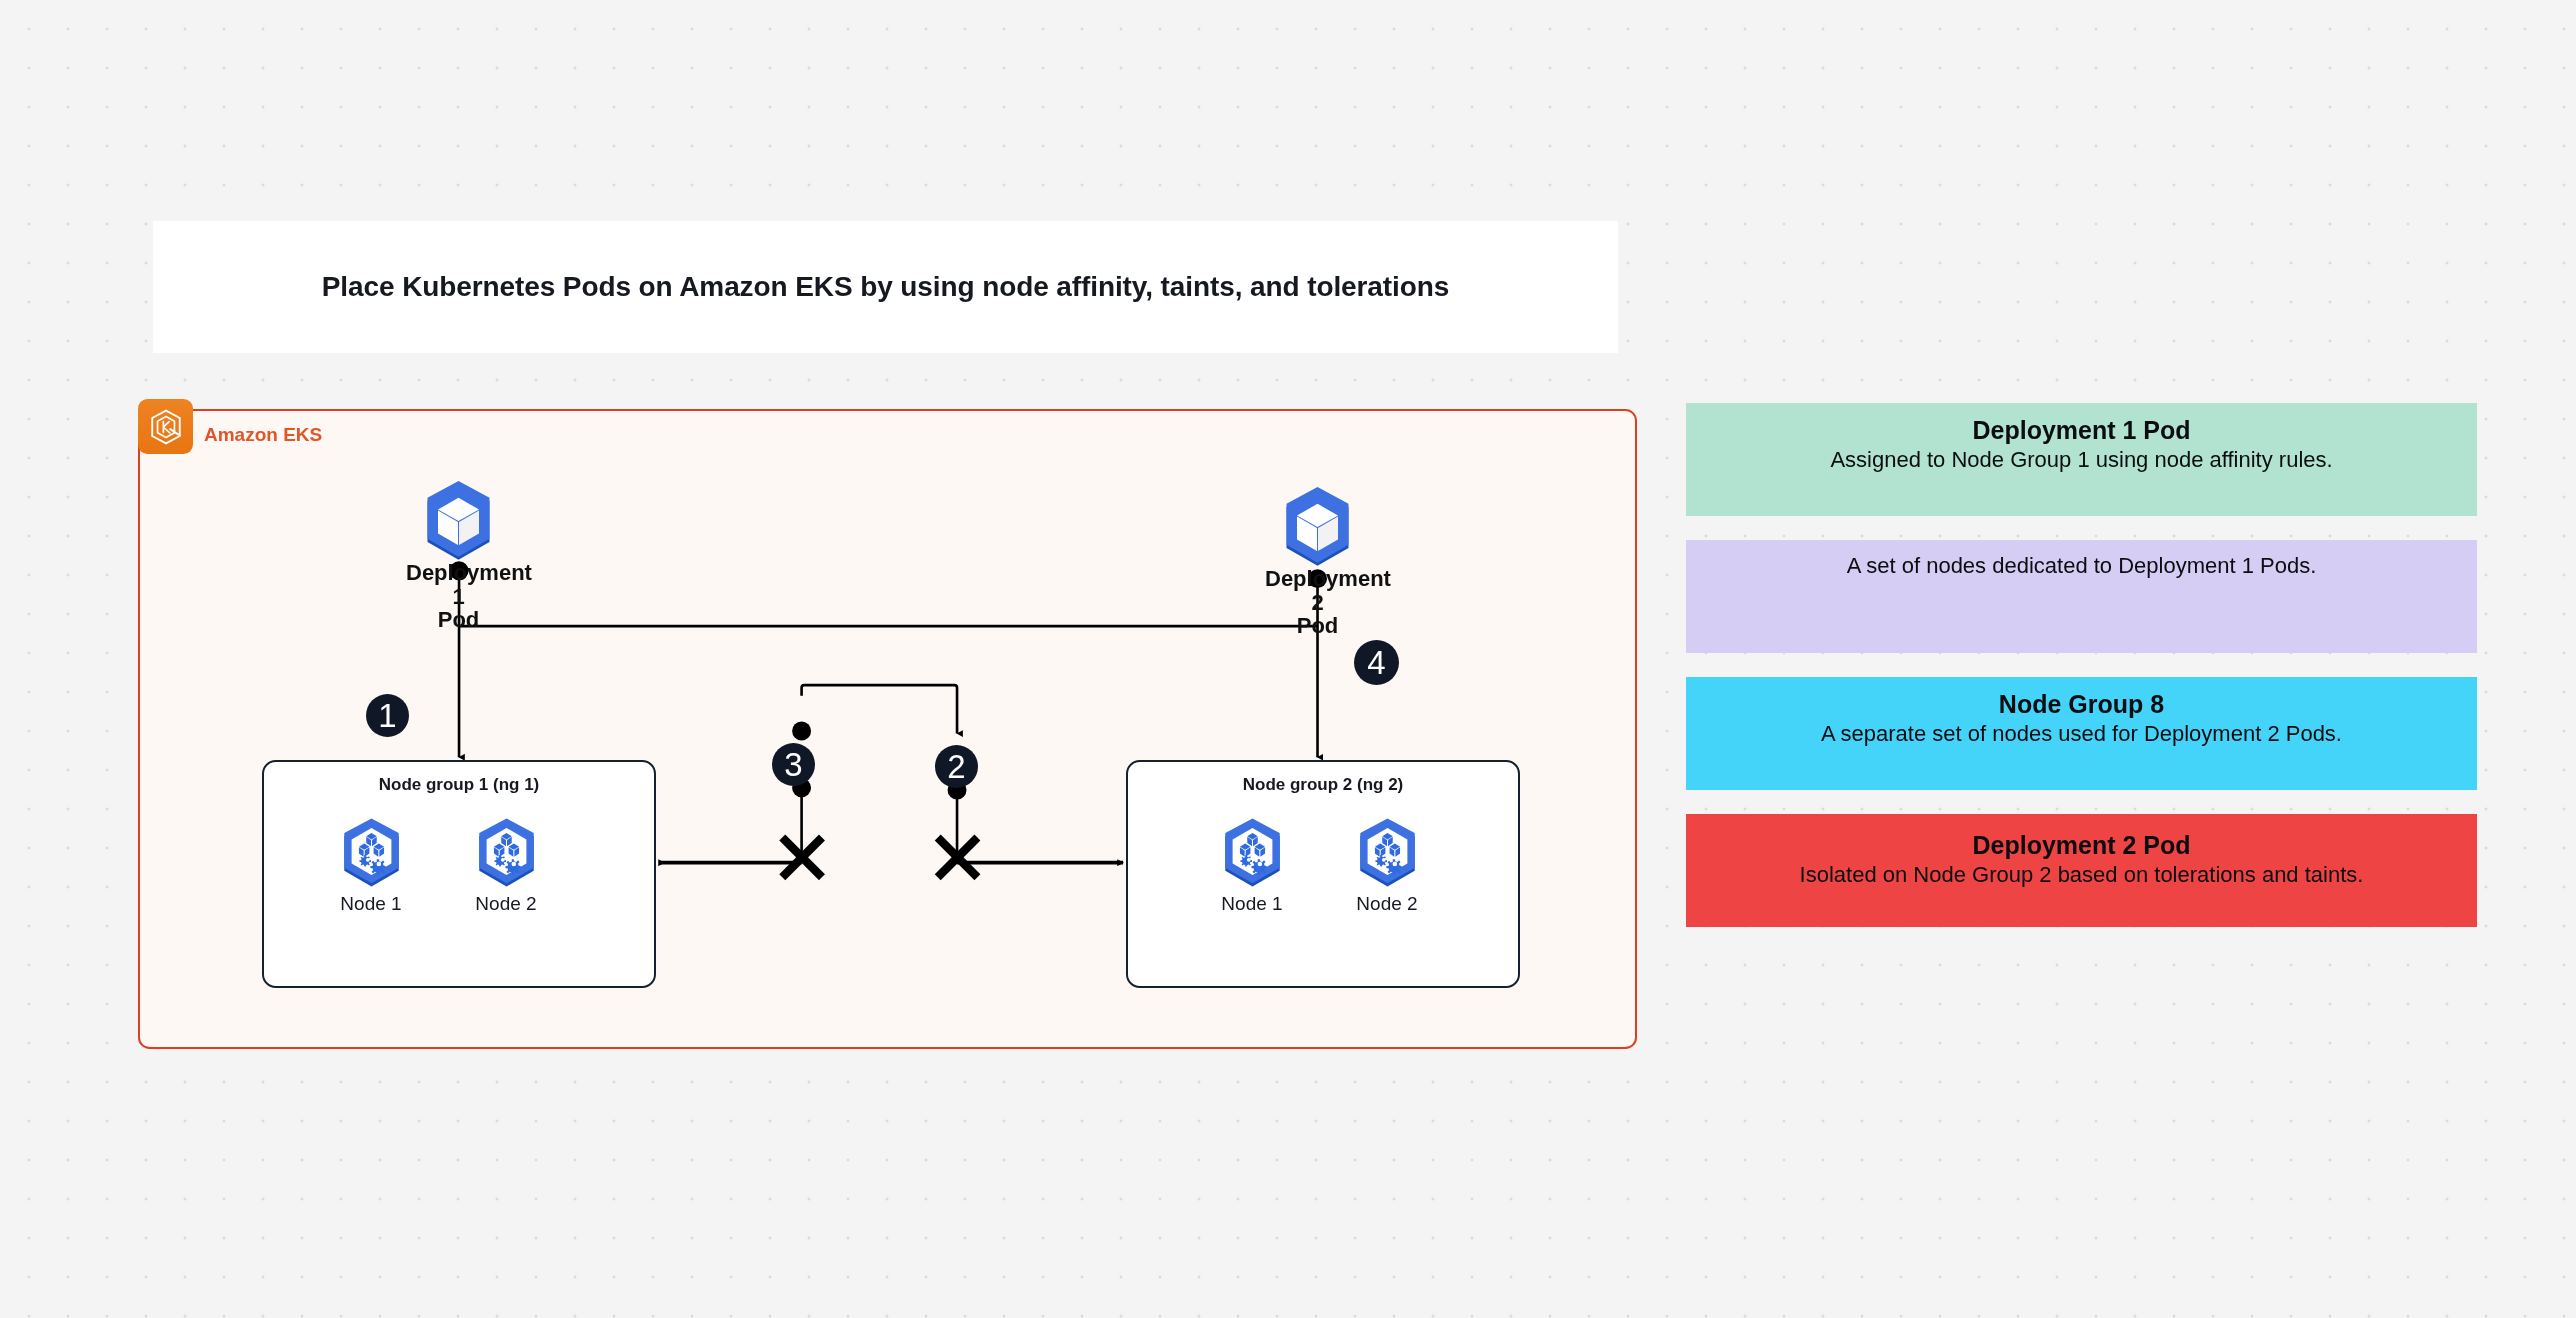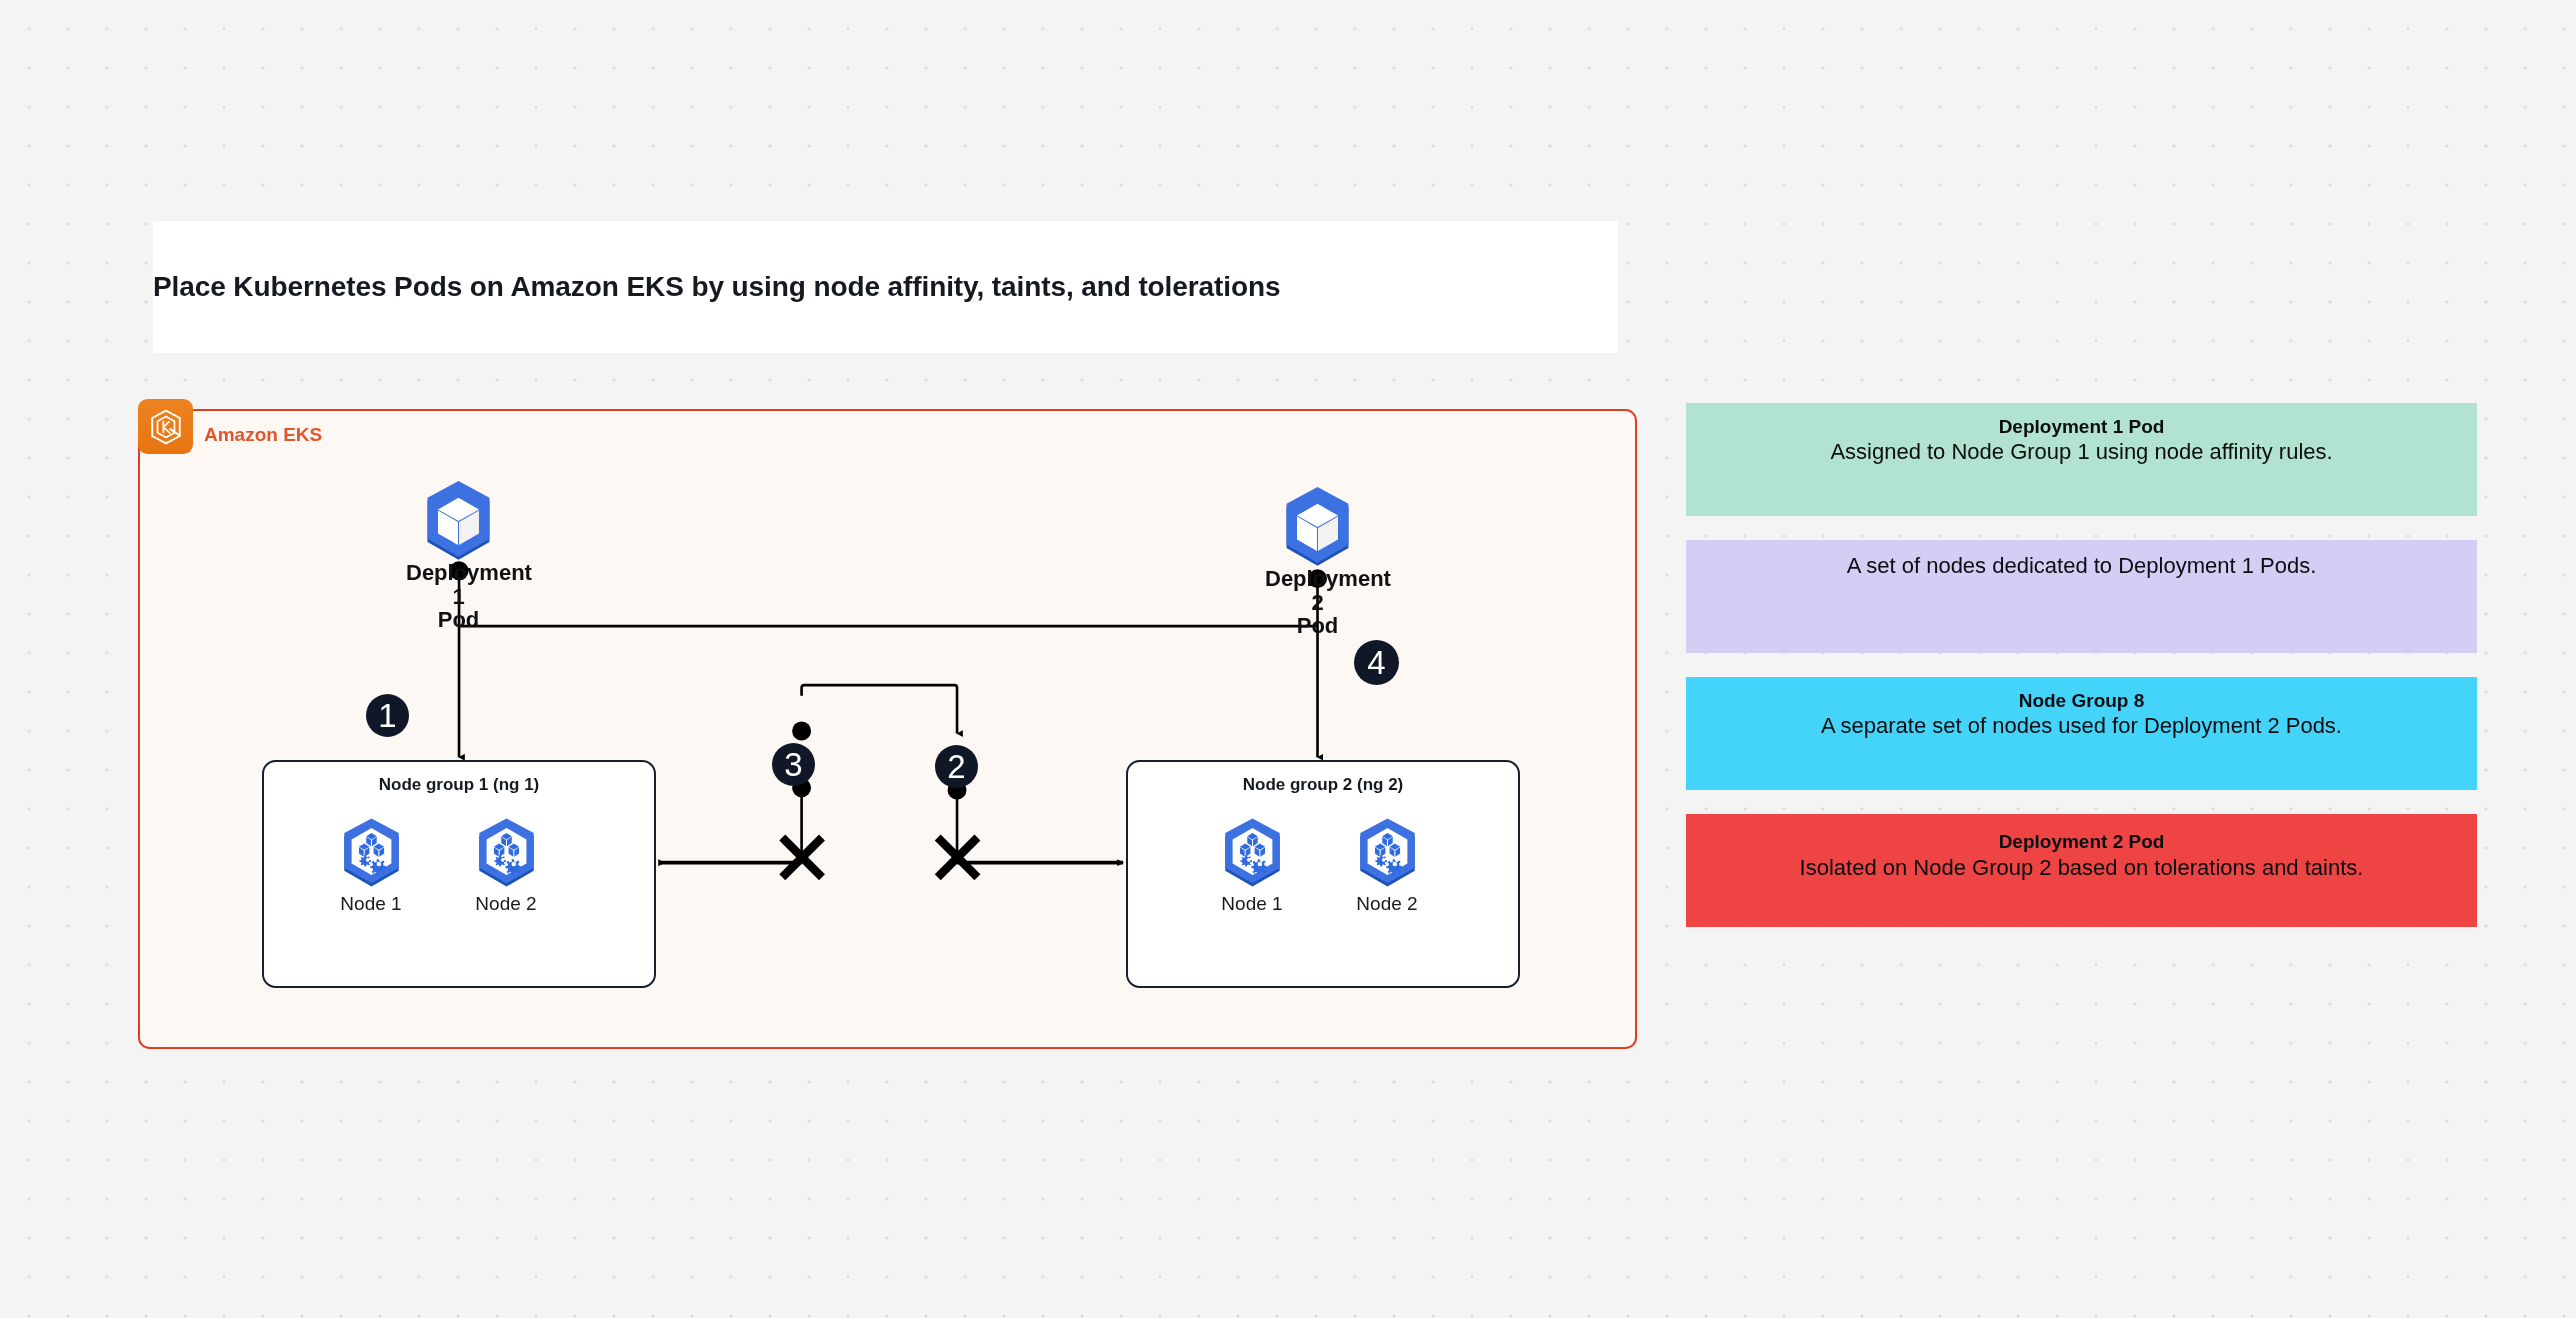--- a/index.html
+++ b/index.html
@@ -10,21 +10,21 @@
     background-size:39px 39px;
     background-position:9.5px 9.5px;
     font-family:"Liberation Sans", sans-serif;
     position:relative;
     overflow:hidden;
   }
 
   
   #title-card{
     position:absolute;left:153px;top:221px;width:1465px;height:132px;
-    background:#ffffff;display:flex;align-items:center;justify-content:flex-start;
+    background:#ffffff;display:flex;align-items:center;justify-content:center;
   }
   #title-card .title-text{
     font-size:28px;font-weight:bold;color:#16191f;letter-spacing:-0.1px;
   }
 
   
   #eks-container{
     position:absolute;left:138px;top:409px;width:1499px;height:640px;
     background:#fdf8f4;border:2.6px solid #dd3f20;border-radius:11.6px;
     box-sizing:border-box;
@@ -70,21 +70,21 @@
   #badge-2{left:935px;top:745px;width:43px;height:43px;}
   #badge-3{left:772px;top:743px;width:43px;height:43px;}
   #badge-4{left:1354px;top:640px;width:45px;height:45px;}
 
   
   #legend{position:absolute;left:1686px;top:403px;width:791px;}
   .legend-card{
     width:100%;box-sizing:border-box;padding:11.6px 16px;text-align:center;
     margin-bottom:24px;
   }
-  .legend-title{font-size:19px;font-weight:bold;color:#0b0d10;line-height:1.24;}
+  .legend-title{font-size:25px;font-weight:bold;color:#0b0d10;line-height:1.24;}
   .legend-desc{font-size:22px;color:#0b0d10;line-height:1.26;}
 
   svg{display:block;}
 </style>
 </head>
 <body>
 
 <div id="title-card">
   <div class="title-text">Place Kubernetes Pods on Amazon EKS by using node affinity, taints, and tolerations</div>
 </div>

